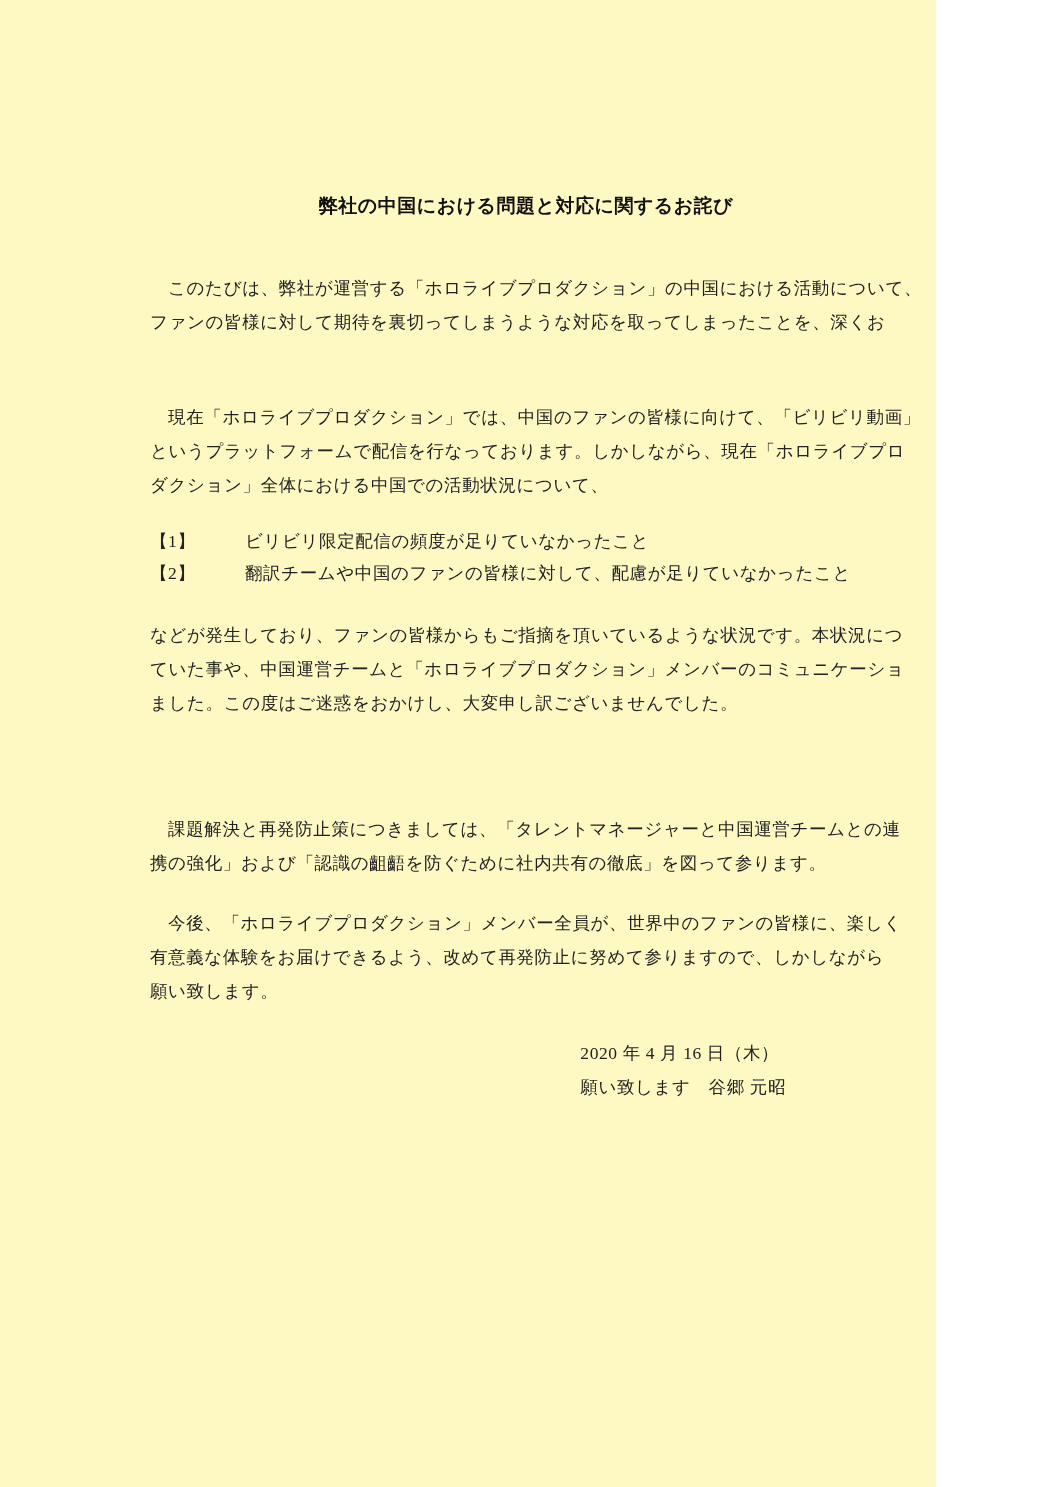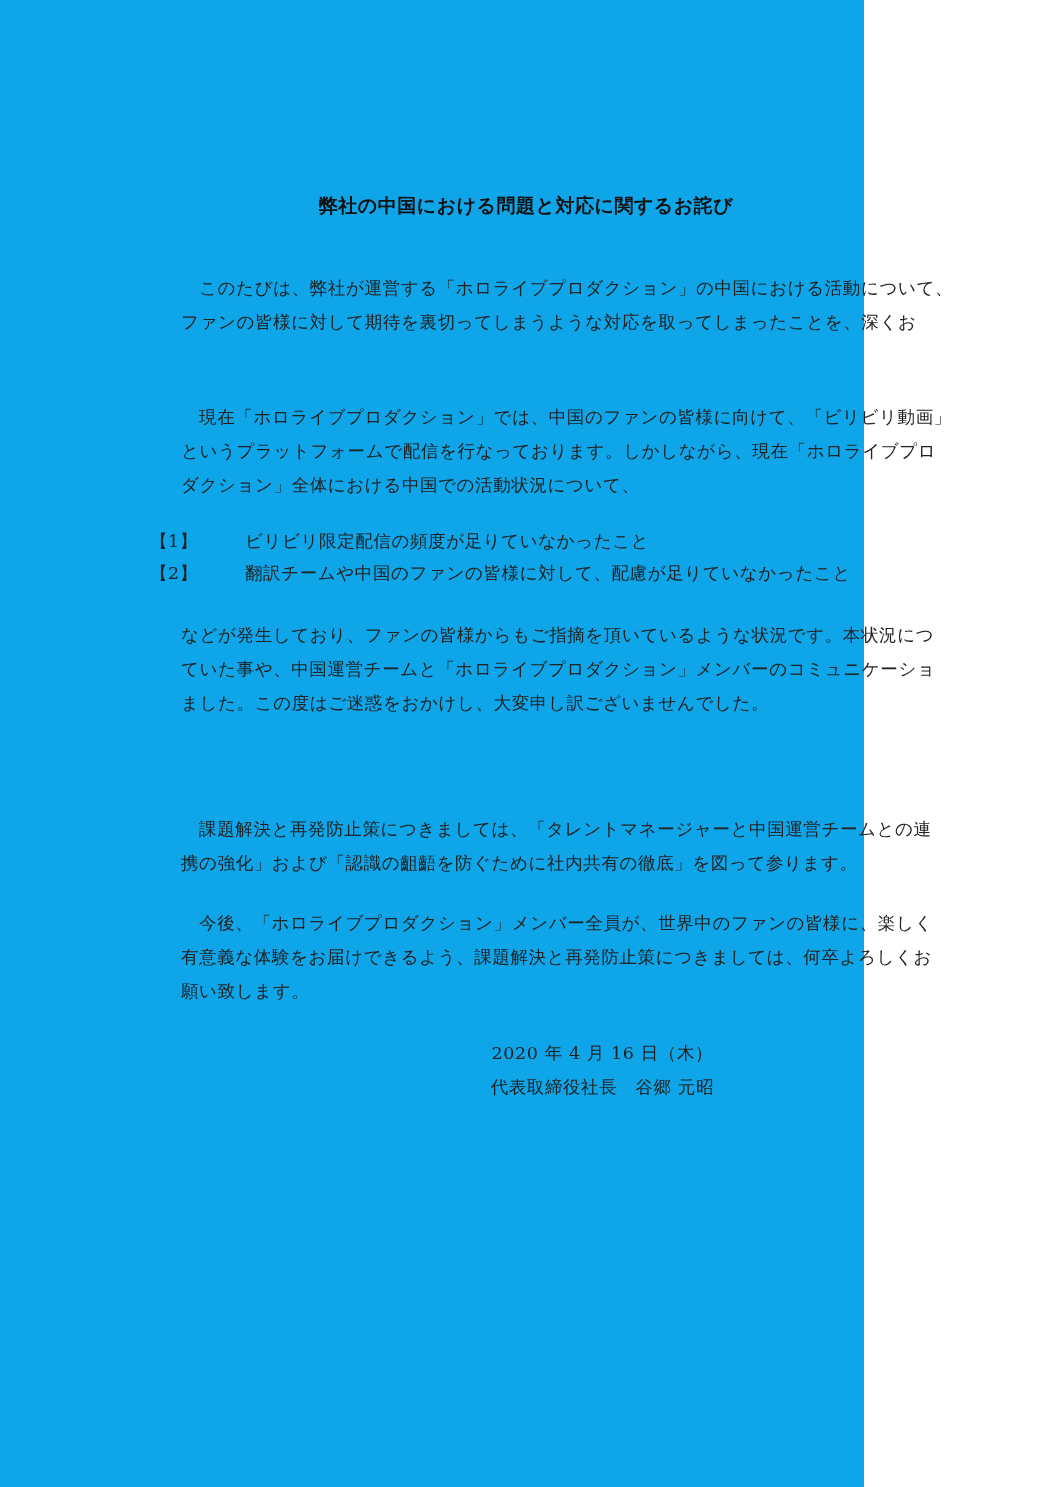--- a/index.html
+++ b/index.html
@@ -12,23 +12,24 @@
       height: 1487px;
       position: relative;
       overflow: hidden;
       font-family: "DejaVu Serif", "Liberation Serif", serif;
       color: #1a1a1a;
     }
     .page {
       position: absolute;
       left: 0;
       top: 0;
-      width: 864px;
+      width: 936px;
       height: 1487px;
-      background: #0ea5e9;
+      background: #fef9c3;
+      font-family: Liberation Serif, serif;
     }
     .title {
       position: absolute;
       top: 193px;
       left: 0;
       width: 1052px;
       text-align: center;
       font-size: 19px;
       font-weight: bold;
       letter-spacing: 0.5px;
@@ -39,42 +40,41 @@
       left: 150px;
       width: 760px;
       font-size: 17.5px;
       line-height: 34px;
       letter-spacing: 0.6px;
       color: #222;
     }
     .body-text .line {
       display: block;
       white-space: nowrap;
-      margin-left: 31px;
     }
     .p1 { top: 271px; }
     .p2 { top: 400px; }
     .list { top: 525px; }
     .p3 { top: 618px; }
     .p4 { top: 812px; }
     .p5 { top: 906px; }
     .list-item {
       display: flex;
       white-space: nowrap;
       line-height: 32px;
     }
     .list-marker {
       width: 95px;
       flex: 0 0 95px;
     }
     .signature {
       position: absolute;
       top: 1036px;
       right: 150px;
-      text-align: center;
+      text-align: left;
       font-size: 17.5px;
       line-height: 34px;
       letter-spacing: 0.6px;
       color: #222;
       margin-left: 18px;
     }
     .signature .line {
       display: block;
       white-space: nowrap;
     }
@@ -114,22 +114,22 @@
     <span class="line">ました。この度はご迷惑をおかけし、大変申し訳ございませんでした。</span>
   </div>
 
   <div class="body-text p4">
     <span class="line">　課題解決と再発防止策につきましては、「タレントマネージャーと中国運営チームとの連</span>
     <span class="line">携の強化」および「認識の齟齬を防ぐために社内共有の徹底」を図って参ります。</span>
   </div>
 
   <div class="body-text p5">
     <span class="line">　今後、「ホロライブプロダクション」メンバー全員が、世界中のファンの皆様に、楽しく</span>
-    <span class="line">有意義な体験をお届けできるよう、課題解決と再発防止策につきましては、何卒よろしくお</span>
+    <span class="line">有意義な体験をお届けできるよう、改めて再発防止に努めて参りますので、しかしながら</span>
     <span class="line">願い致します。</span>
   </div>
 
   <div class="signature">
     <span class="line">2020 年 4 月 16 日（木）</span>
-    <span class="line">代表取締役社長　谷郷 元昭</span>
+    <span class="line">願い致します　谷郷 元昭</span>
   </div>
 
 </div>
 
 </body></html>

